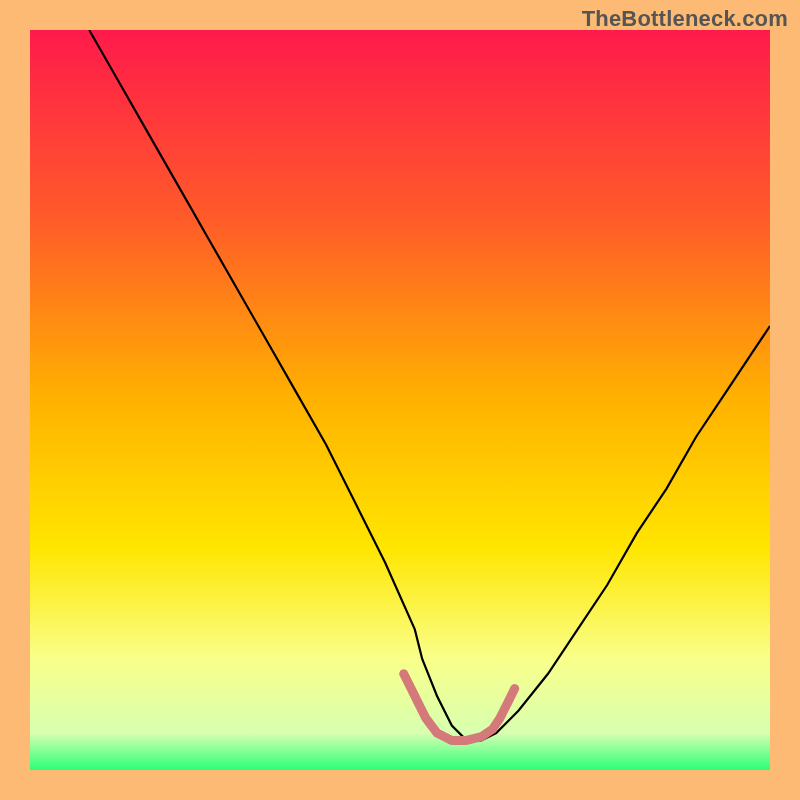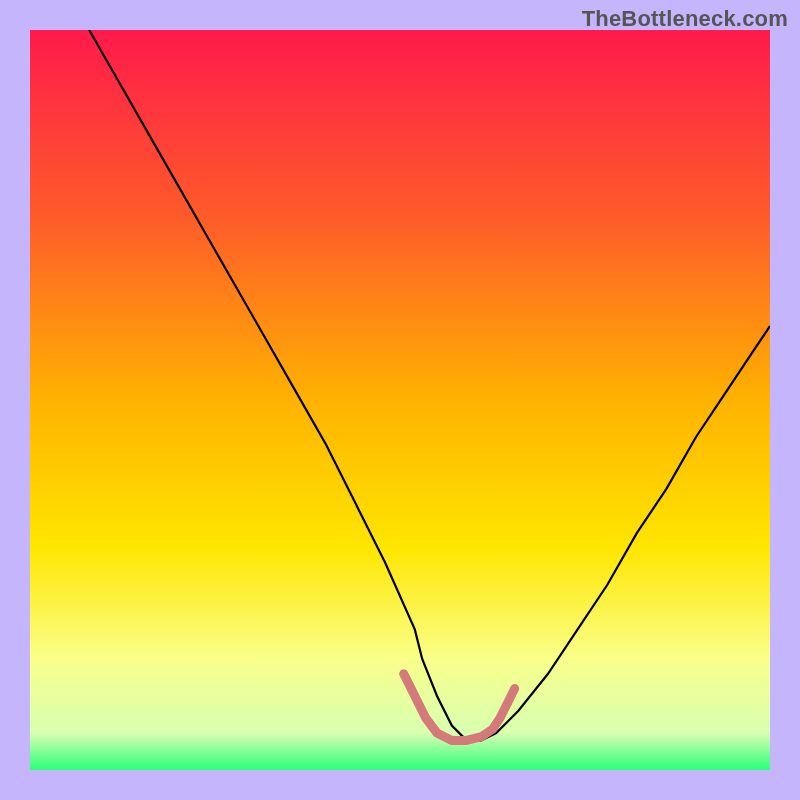--- a/index.html
+++ b/index.html
@@ -8,21 +8,21 @@
     width: 800px;
     height: 800px;
     background: #000;
     font-family: Arial, Helvetica, sans-serif;
     overflow: hidden;
   }
   .frame {
     position: relative;
     width: 800px;
     height: 800px;
-    background: #c4b5fd;
+    background: #fdba74;
   }
   .watermark {
     position: absolute;
     top: 6px;
     right: 12px;
     color: #555;
     font-size: 22px;
     font-weight: 600;
     letter-spacing: 0.2px;
     z-index: 5;

